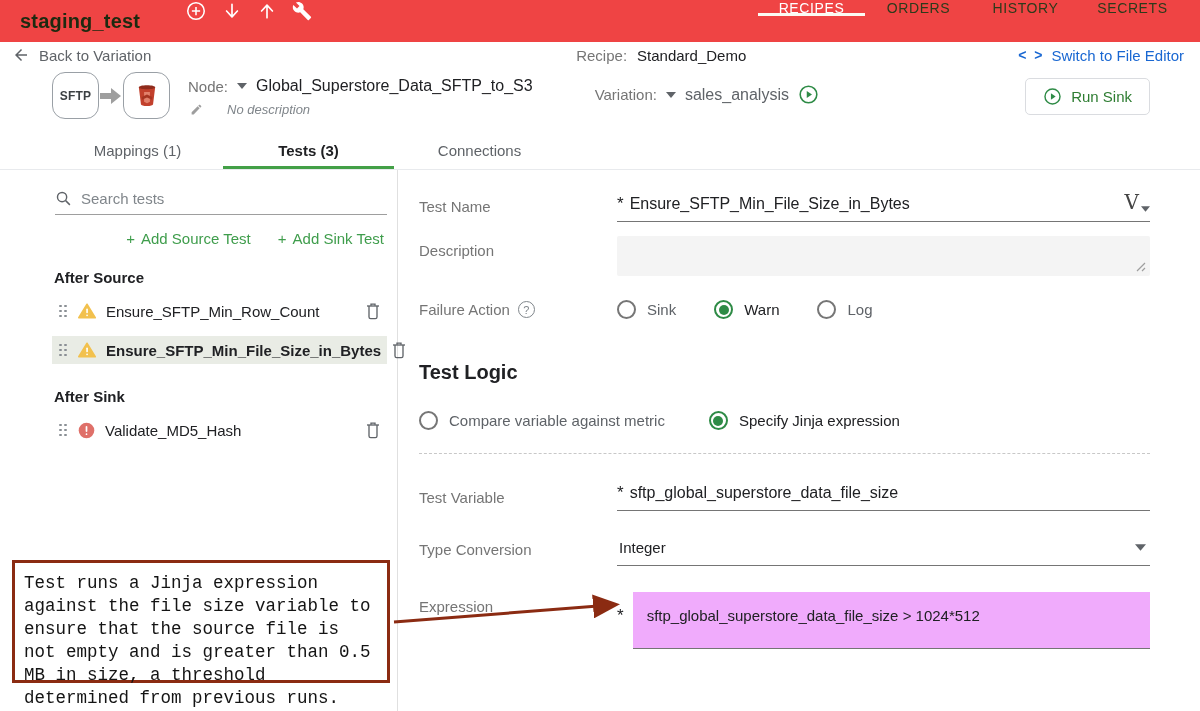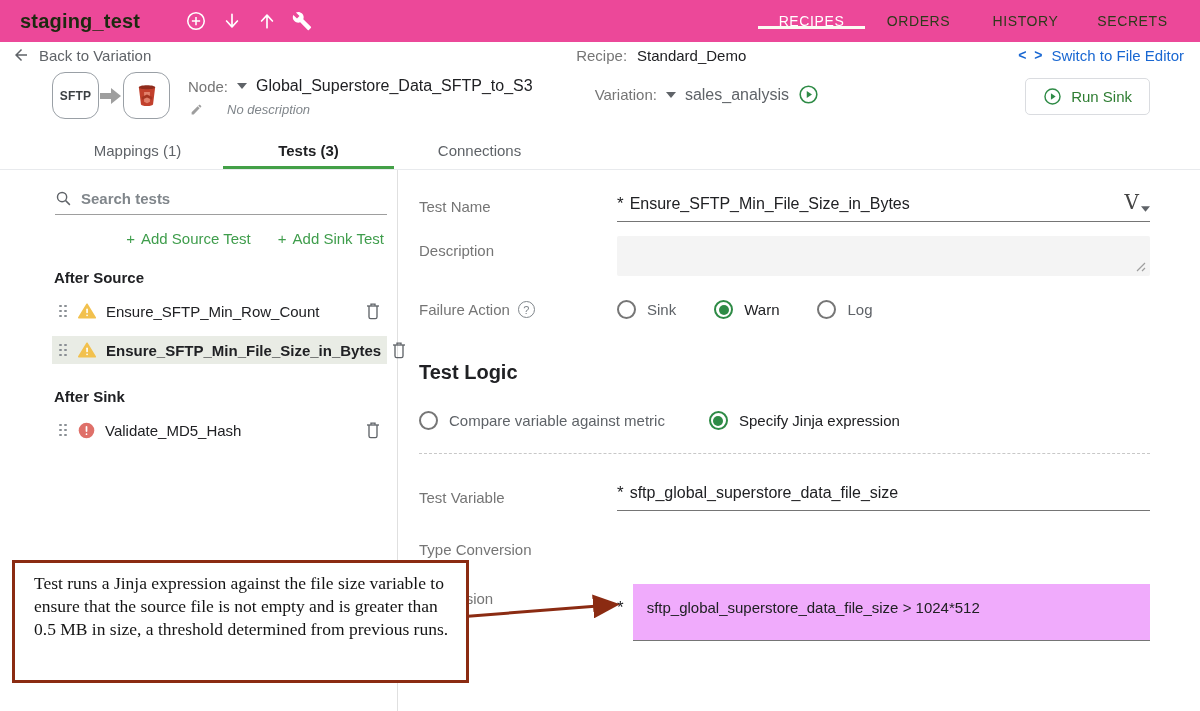--- a/index.html
+++ b/index.html
@@ -3,21 +3,21 @@
 <meta charset="utf-8">
 <style>
   * { margin:0; padding:0; box-sizing:border-box; }
   html,body { background:#fff; }
   .app {
     position:relative; width:1200px; height:711px; overflow:hidden;
     font-family:"Liberation Sans", sans-serif; color:#202124; background:#fff;
   }
 
   
-  .header { display:flex; align-items:center; height:42px; background:#ec4899; padding-left:20px;gap:29px; }
+  .header { display:flex; align-items:flex-start; height:42px; background:#ef4444; padding-left:20px;gap:29px; }
   .app-title { font-size:20px; font-weight:bold; color:#1d2a10; align-self:center; letter-spacing:.2px; }
   .header-icons { display:flex; align-items:center; gap:15px; margin-left:16px; }
   .hicon { display:flex; cursor:pointer; }
   .header-spacer { flex:1; }
   .header-tabs { display:flex; margin-right:14px; }
   .htab { width:107px; display:flex; align-items:center; justify-content:center;
           font-size:14px; font-weight:500; letter-spacing:.6px; color:#2d3a1a; position:relative; cursor:pointer; }
   .htab.active { color:#fff; }
   .htab.active::after { content:""; position:absolute; left:0; right:0; bottom:0; height:3px; background:#fbfbf3; }
 
@@ -56,21 +56,21 @@
           display:flex; align-items:center; justify-content:center; cursor:pointer; }
   .mtab.active { color:#202124; font-weight:bold; }
   .mtab.active::after { content:""; position:absolute; left:0; right:0; bottom:0; height:3px; background:#43a047; }
 
   
   .content { display:flex; height:541px; }
   .left-panel { width:398px; border-right:1px solid #e0e0e0; padding-top:20px; flex-shrink:0; }
   .search-row { display:flex; align-items:center; gap:9px; margin:0 10px 0 55px;
                 border-bottom:1px solid #9e9e9e; padding-bottom:7px; }
   .search-input { border:none; outline:none; flex:1; font-size:15px; color:#4d7c0f;
-                  font-family:"Liberation Sans",sans-serif; background:transparent;font-weight:bold; }
+                  font-family:"Liberation Sans",sans-serif; background:transparent; }
   .search-input::placeholder { color:#80868b; }
   .add-row { display:flex; justify-content:flex-end; gap:27px; margin:15px 13px 0 0; }
   .add-link { color:#3f9d4c; font-size:15px; display:flex; gap:6px; align-items:center; cursor:pointer; }
   .group-title { margin:22px 0 0 54px; font-size:15px; font-weight:bold; color:#202124; }
   .test-item { display:flex; align-items:center; gap:10px; height:28px; margin:11px 10px 0 52px;
                padding:0 6px; cursor:pointer; }
   .test-item.selected { background:#e9ece5; }
   .test-name { flex:1; font-size:15px; color:#202124; }
   .test-item.selected .test-name { font-weight:bold; }
   .trash { display:flex; cursor:pointer; }
@@ -111,23 +111,23 @@
   .select-field { position:relative; border-bottom:1px solid #757575; padding:4px 24px 9px 2px;
                   font-size:15px; color:#202124; cursor:pointer; }
   .select-caret { position:absolute; right:4px; top:9px; }
   .expr-row { margin-top:26px; }
   .expr-wrap { display:flex; }
   .expr-wrap .req { margin-top:14px; margin-right:9px; }
   .expr-box { flex:1; background:#f0abfc; height:57px; padding:15px 14px 0;
               font-size:15px; color:#202124; border-bottom:1px solid #757575; }
 
   
-  .annotation { position:absolute; left:12px; top:560px; width:457px; height:123px;
-                border:3px solid #8b2b12; background:#fff; padding:9px 9px 0 19px; z-index:6;
-                font-family:Liberation Serif, serif; font-size:17.5px;
+  .annotation { position:absolute; left:12px; top:560px; width:378px; height:123px;
+                border:3px solid #8b2b12; background:#fff; padding:9px 9px 0 9px; z-index:6;
+                font-family:Liberation Mono, monospace; font-size:17.5px;
                 line-height:1.32; color:#141414; }
   .annot-arrow { position:absolute; left:391px; top:594px; z-index:5; pointer-events:none; }
 
   svg { display:block; }
 </style>
 </head>
 <body>
 
 <div class="app">
 
@@ -435,20 +435,30 @@
         <div class="f-field">
           <div class="underline-field">
             <span class="req">*</span>
             <input class="text-input" value="sftp_global_superstore_data_file_size" style="">
           </div>
         </div>
       </div>
 
       <div class="form-row tc-row">
         <div class="f-label">Type Conversion</div>
+        <div class="f-field">
+          <div class="select-field">
+            <span>Integer</span>
+            <span class="select-caret">
+              <svg width="11" height="7" viewBox="0 0 10 6">
+                  <path d="M0 0h10L5 6z" fill="#5f6368"></path>
+                </svg>
+            </span>
+          </div>
+        </div>
       </div>
 
       <div class="form-row expr-row">
         <div class="f-label">Expression</div>
         <div class="f-field expr-wrap">
           <span class="req">*</span>
           <div class="expr-box">sftp_global_superstore_data_file_size &gt; 1024*512</div>
         </div>
       </div>
 

